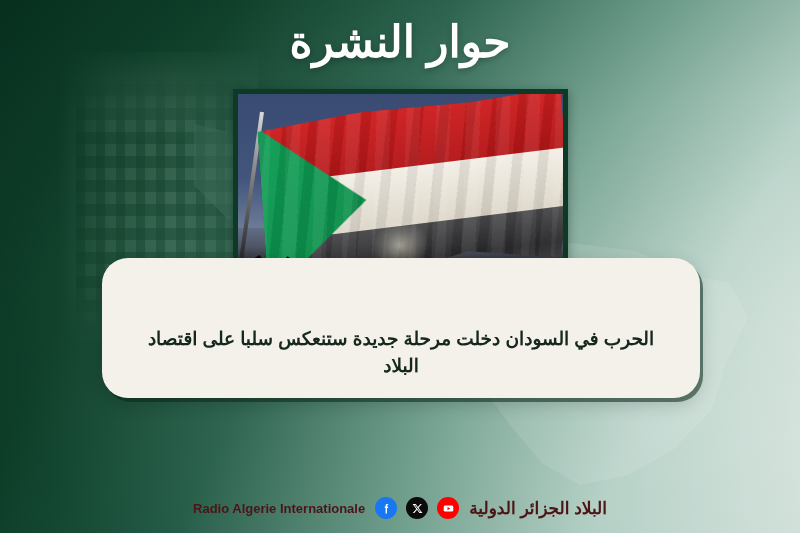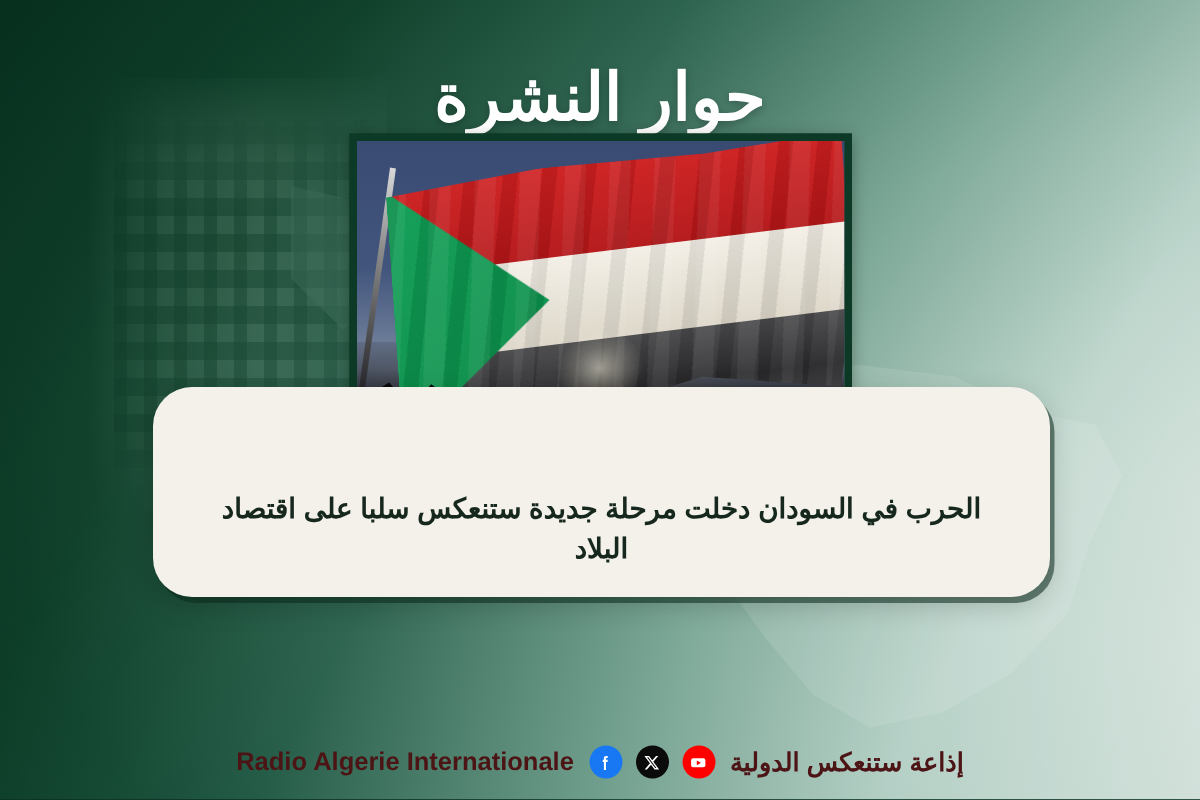--- a/index.html
+++ b/index.html
@@ -74,21 +74,20 @@
     position:absolute;
     top:12px; left:0; right:0;
     text-align:center;
     color:#ffffff;
     font-size:44px;
     font-weight:700;
     letter-spacing:.5px;
     direction:rtl;
     line-height:1.35;
     text-shadow:0 2px 6px rgba(0,0,0,.25);
-    margin-top:24px;
   }
 
   
   .logo {
     position:absolute;
     top:6px; right:8px;
     width:80px; height:82px;
   }
   .logo svg { width:100%; height:100%; display:block; }
 
@@ -221,21 +220,21 @@
   .footer {
     position:absolute;
     left:0; right:0; bottom:14px;
     display:flex;
     align-items:center;
     justify-content:center;
     gap:10px;
   }
   .footer-latin, .footer-arabic {
     color:#4d1416;
-    font-size:17px;
+    font-size:13px;
     font-weight:600;
     white-space:nowrap;
   }
   .footer-arabic { direction:rtl; font-size:17px; }
   .socials { display:flex; align-items:center; gap:9px; }
   .sicon {
     width:22px; height:22px; border-radius:50%;
     display:flex; align-items:center; justify-content:center;
     flex:0 0 auto;
   }
@@ -315,16 +314,16 @@
         </svg>
       </span>
       <span class="sicon yt">
         <svg width="13" height="13" viewBox="0 0 24 24" aria-hidden="true">
           <rect x="3.2" y="6.6" width="17.6" height="11" rx="2.6" fill="#ffffff"></rect>
           <path fill="#ff0000" d="M10.2 9.2l5.1 2.9-5.1 2.9z"></path>
         </svg>
       </span>
     </span>
 
-    <span class="footer-arabic">إذاعة ستنعكس الدولية</span>
+    <span class="footer-arabic">البلاد الجزائر الدولية</span>
   </div>
 
 </div>
 
 </body></html>

